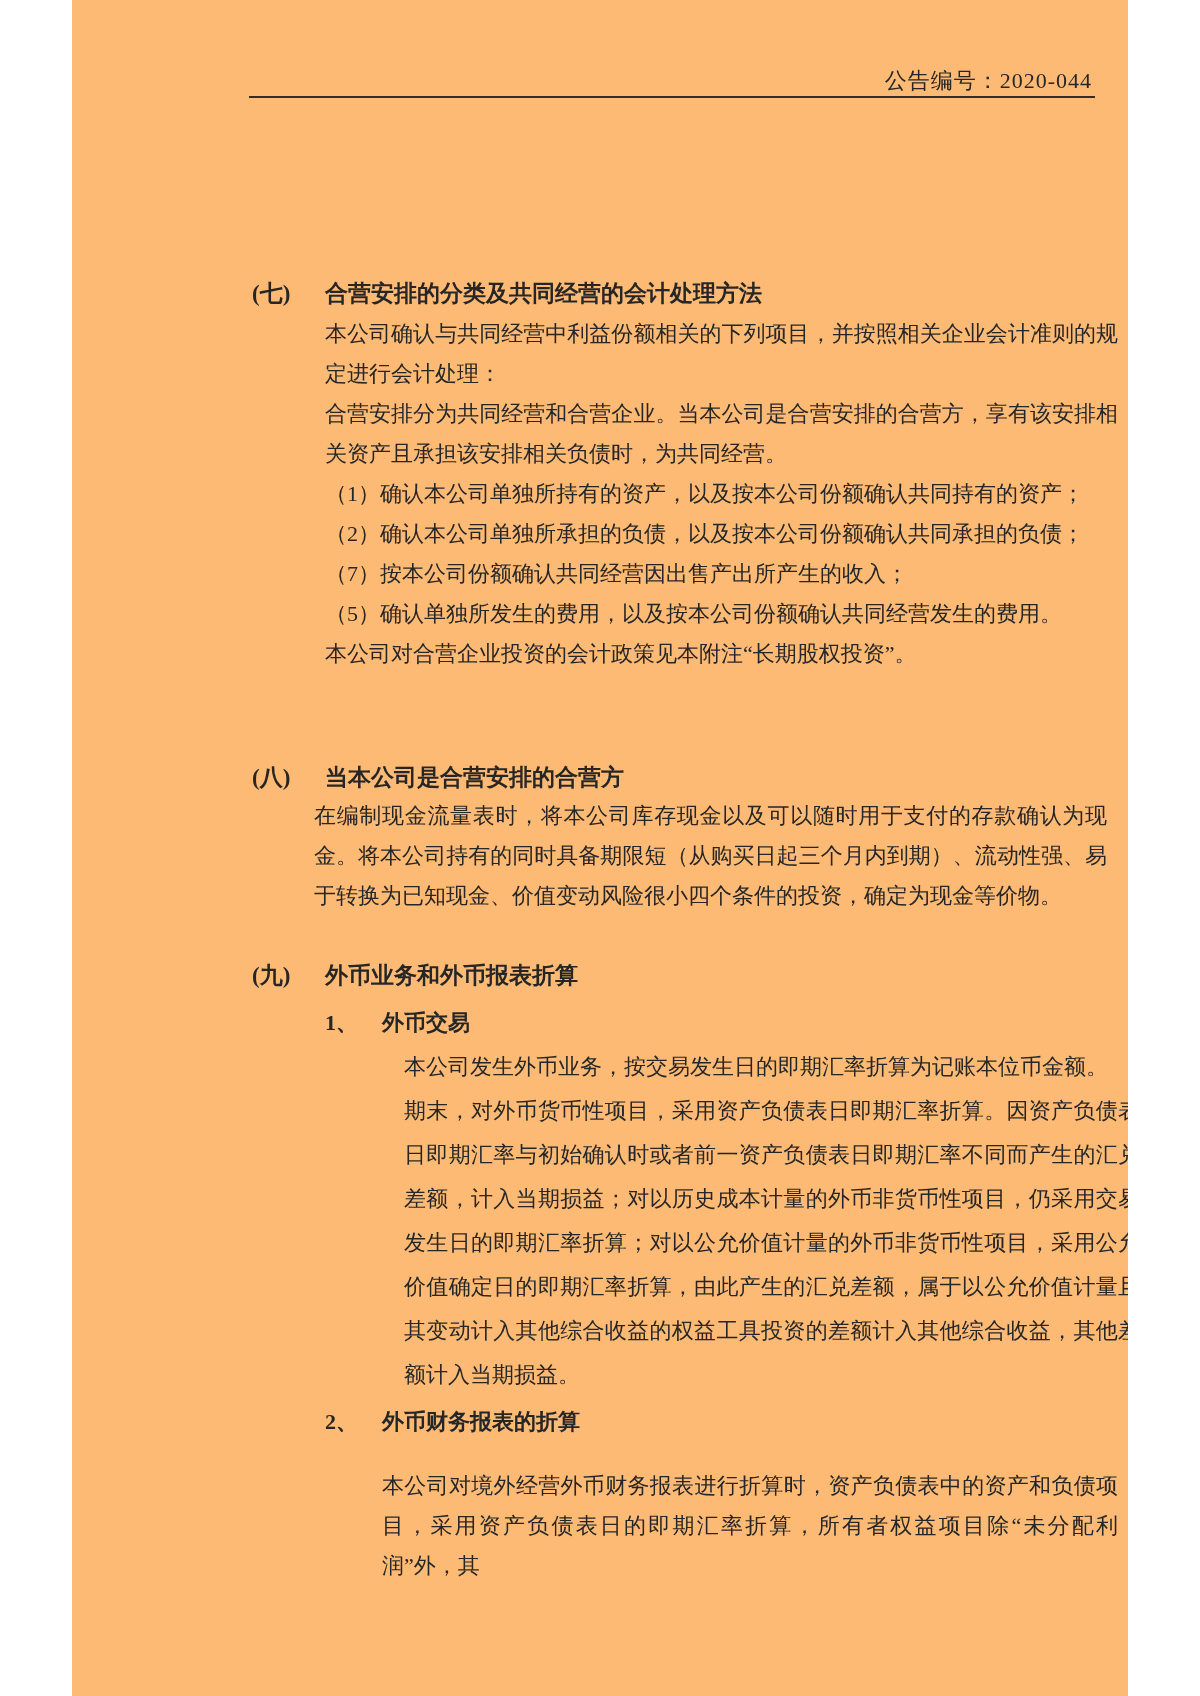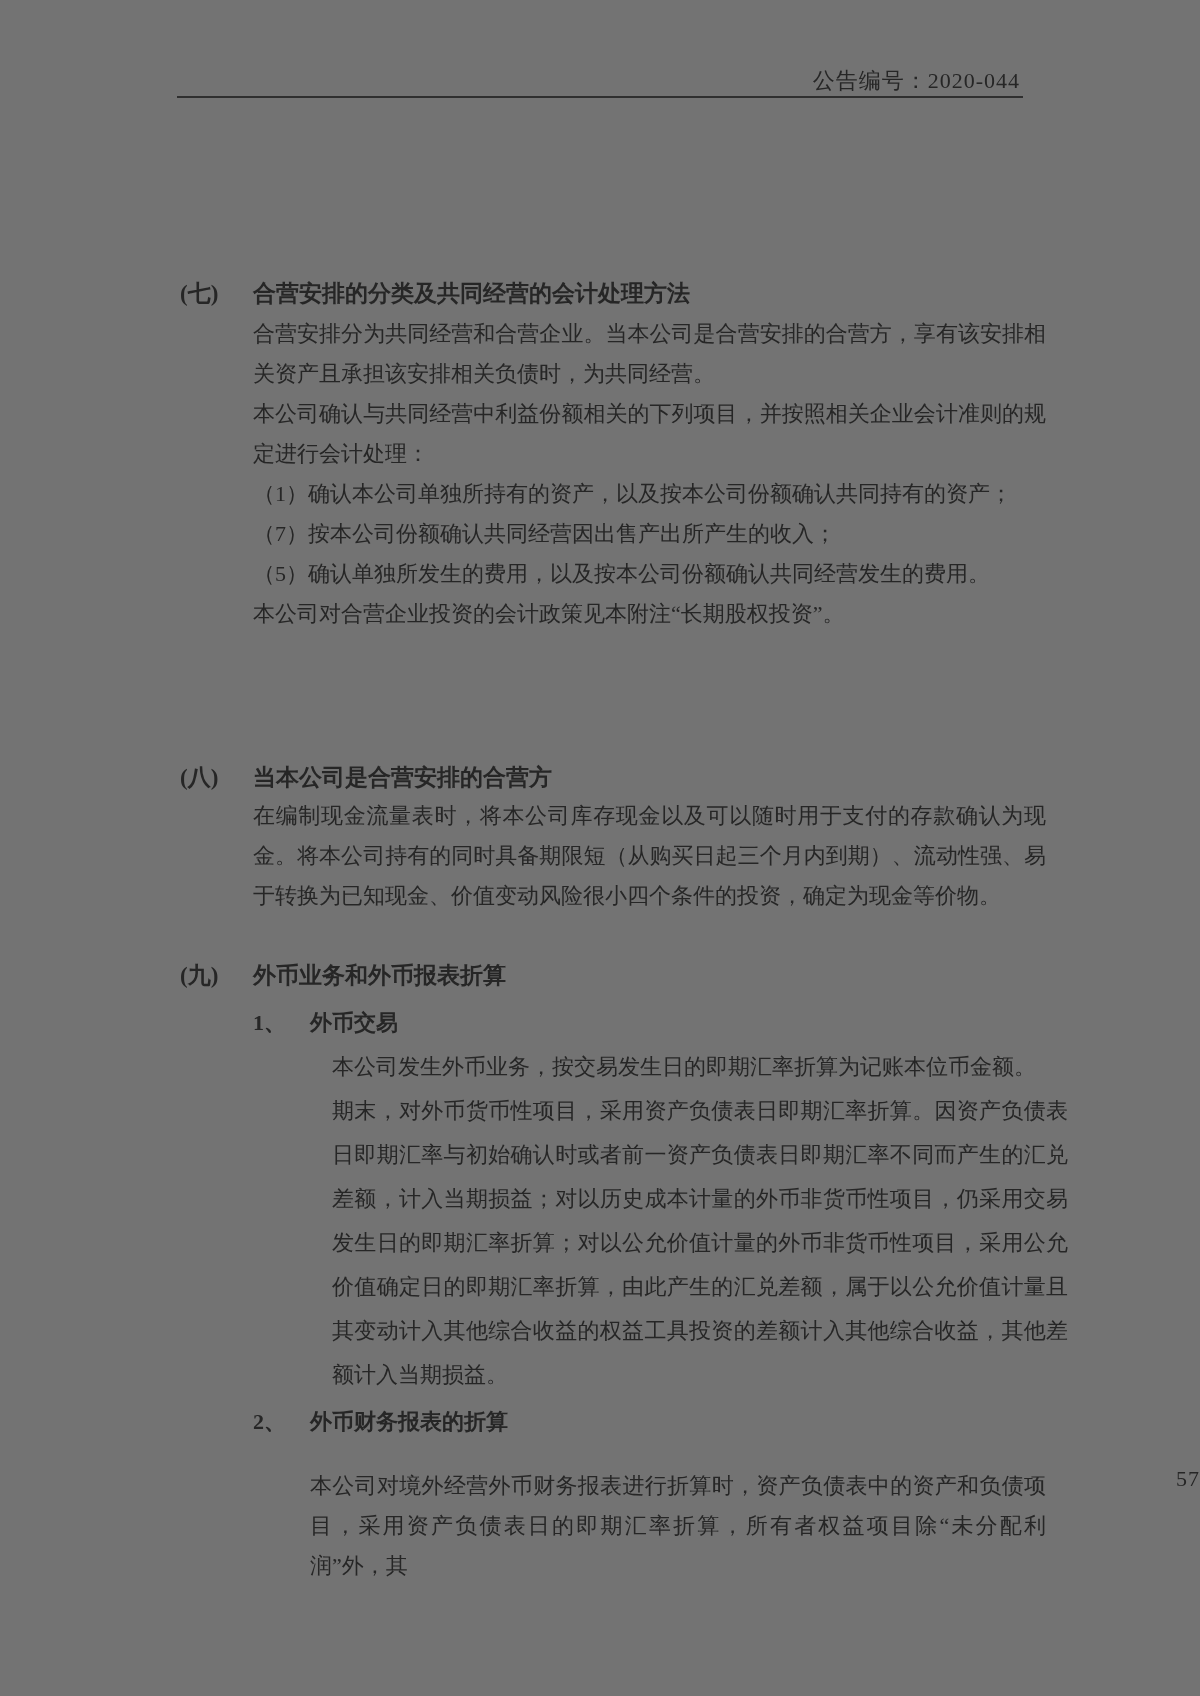--- a/index.html
+++ b/index.html
@@ -1,21 +1,21 @@
 <!DOCTYPE html>
 <html><head>
 <meta charset="utf-8">
 <style>
   html, body { margin: 0; padding: 0; background: #ffffff; }
   .page {
     position: relative;
-    width: 1200px;
+    width: 1056px;
     height: 1696px;
     margin: 0 auto;
-    background: #737373;
+    background: #fdba74;
     font-family: "Liberation Serif", "DejaVu Serif", serif;
     color: #262626;
     overflow: hidden;
   }
   .abs { position: absolute; }
   .doc-number {
     top: 66px;
     left: 177px;
     width: 843px;
     text-align: right;
@@ -45,21 +45,21 @@
     font-weight: bold;
     line-height: 40px;
     white-space: nowrap;
   }
   .sec-num { display: inline-block; }
   .s7-head { top: 274px; left: 180px; }
   .s7-head .sec-title { position: absolute; left: 73px; top: 0; }
   .s7-body { top: 314px; left: 253px; width: 793px; }
   .s8-head { top: 758px; left: 180px; }
   .s8-head .sec-title { position: absolute; left: 73px; top: 0; }
-  .s8-body { top: 796px; left: 253px; width: 793px; font-family: Liberation Serif, serif; }
+  .s8-body { top: 796px; left: 242px; width: 793px; font-family: Liberation Serif, serif; }
   .s9-head { top: 956px; left: 180px; }
   .s9-head .sec-title { position: absolute; left: 73px; top: 0; }
   .sub-head {
     font-size: 22px;
     font-weight: bold;
     line-height: 40px;
     white-space: nowrap;
   }
   .sub1-head { top: 1003px; left: 253px; }
   .sub1-head .sec-title { position: absolute; left: 57px; top: 0; }
@@ -85,23 +85,24 @@
 
   <div class="abs header-rule"></div>
 
 
   <div class="abs sec-head s7-head">
     <span class="sec-num">(七)</span>
     <span class="sec-title">合营安排的分类及共同经营的会计处理方法</span>
   </div>
 
   <div class="abs s7-body body-text">
+    <p>本公司确认与共同经营中利益份额相关的下列项目，并按照相关企业会计准则的规定进行会计处理：</p>
     <p>合营安排分为共同经营和合营企业。当本公司是合营安排的合营方，享有该安排相关资产且承担该安排相关负债时，为共同经营。</p>
-    <p>本公司确认与共同经营中利益份额相关的下列项目，并按照相关企业会计准则的规定进行会计处理：</p>
     <p>（1）确认本公司单独所持有的资产，以及按本公司份额确认共同持有的资产；</p>
+    <p>（2）确认本公司单独所承担的负债，以及按本公司份额确认共同承担的负债；</p>
     <p>（7）按本公司份额确认共同经营因出售产出所产生的收入；</p>
     <p>（5）确认单独所发生的费用，以及按本公司份额确认共同经营发生的费用。</p>
     <p>本公司对合营企业投资的会计政策见本附注“长期股权投资”。</p>
   </div>
 
   <div class="abs sec-head s8-head">
     <span class="sec-num">(八)</span>
     <span class="sec-title">当本公司是合营安排的合营方</span>
   </div>
 

